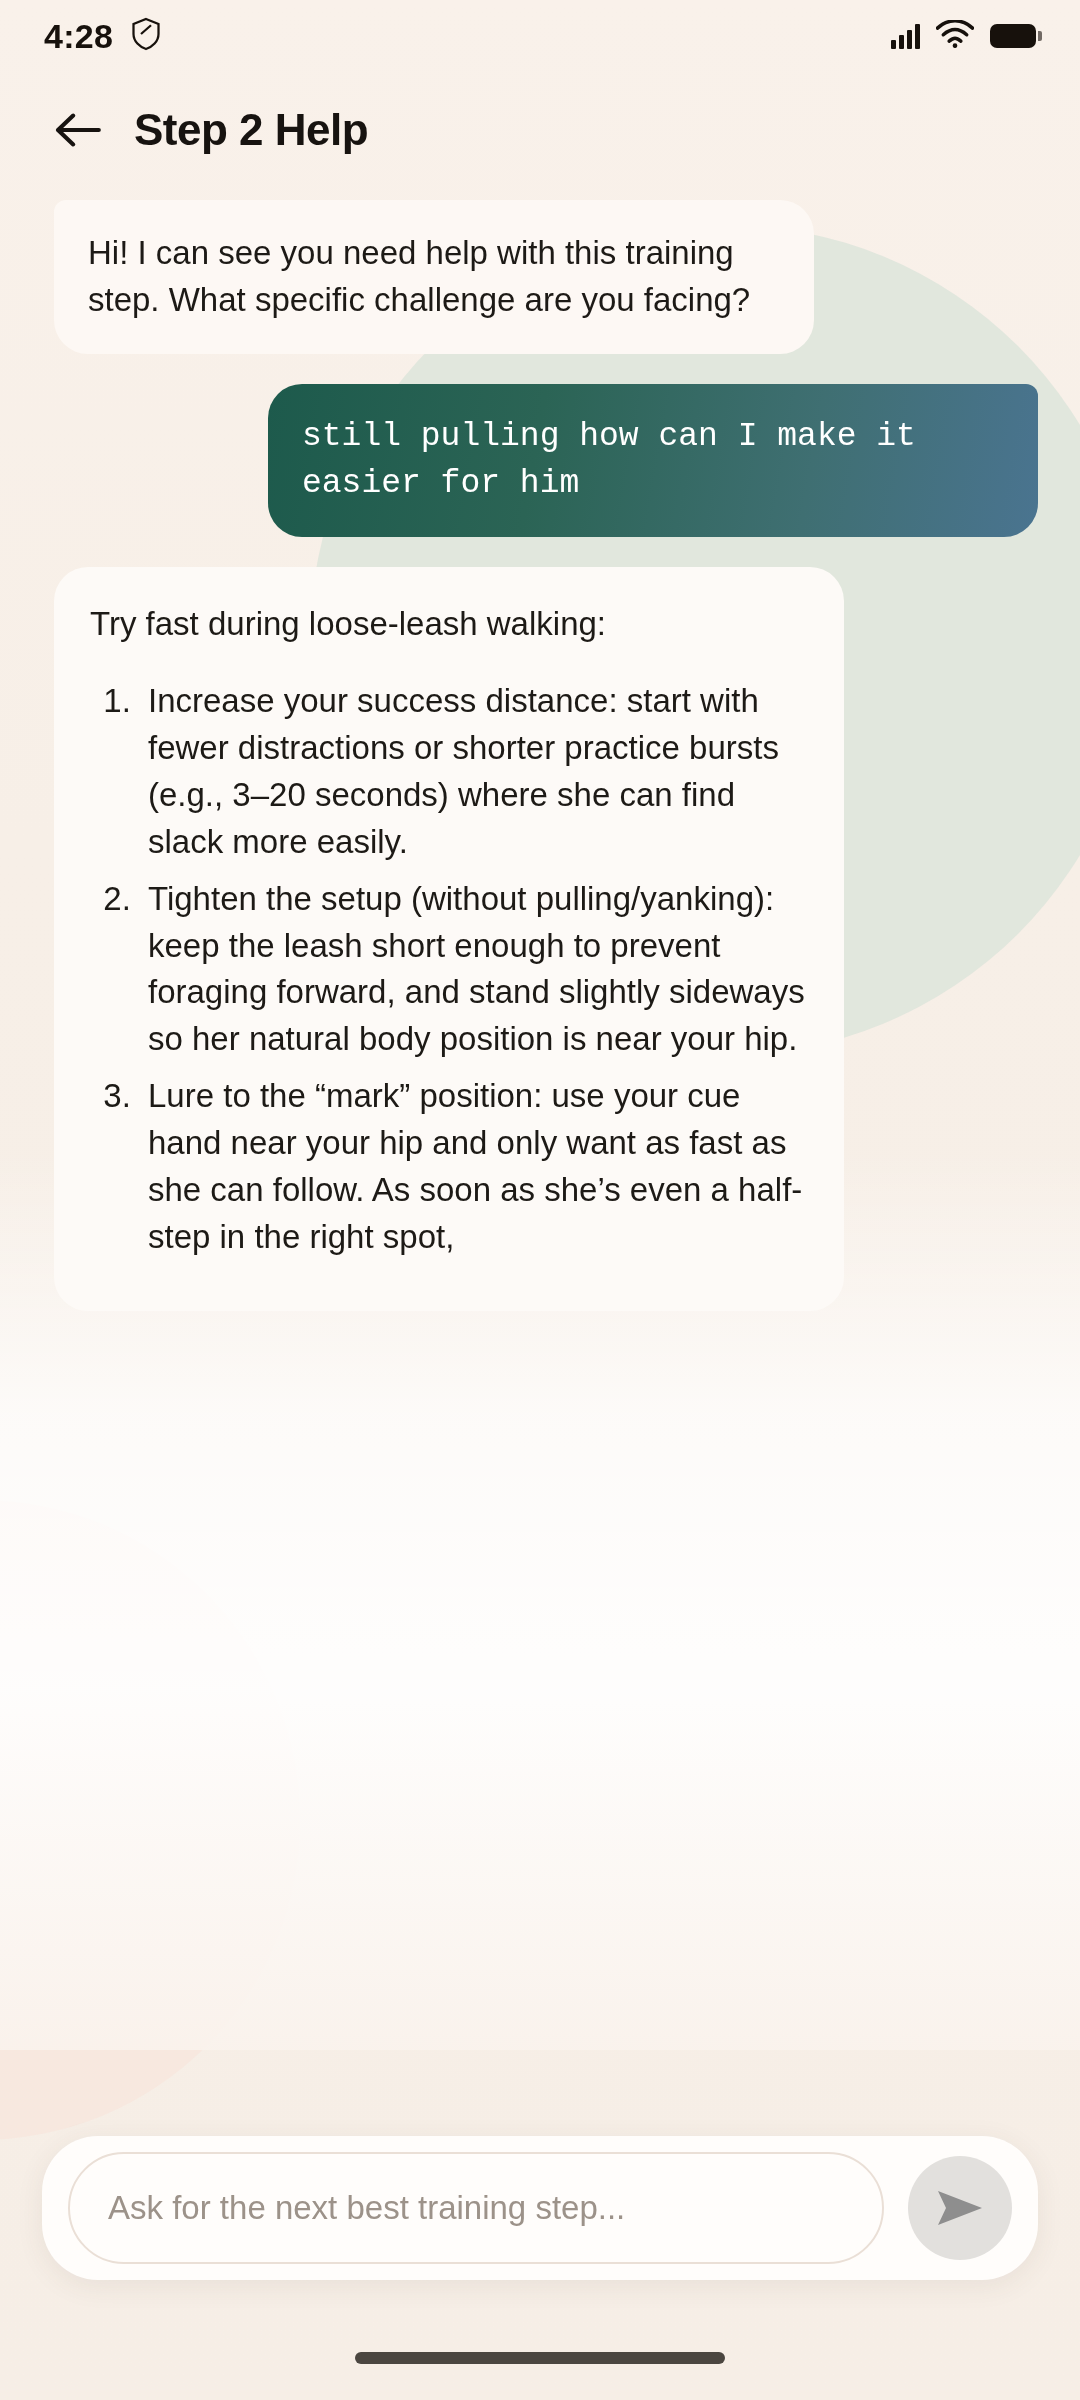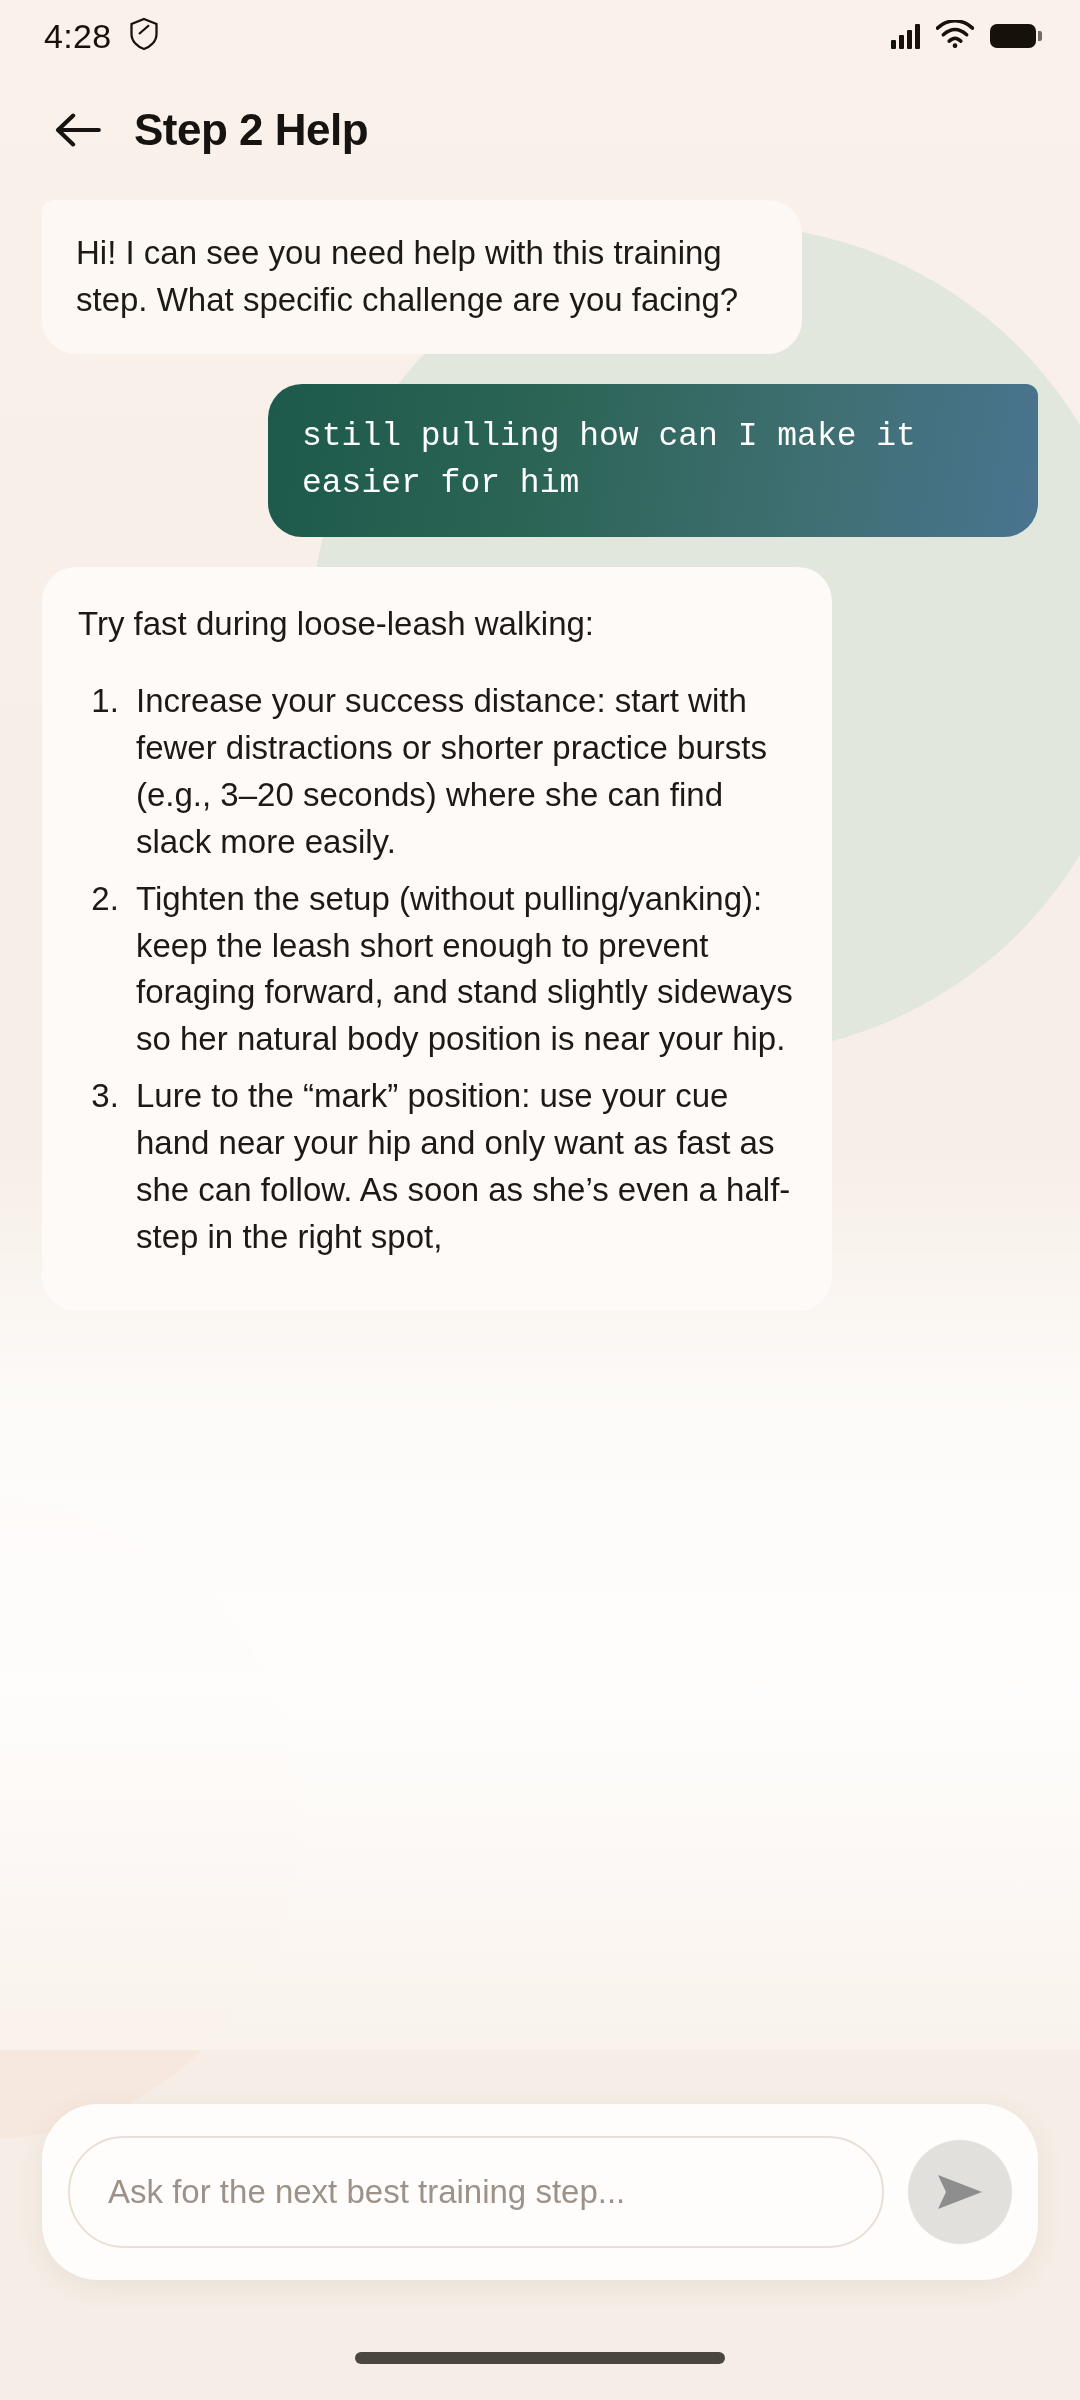--- a/index.html
+++ b/index.html
@@ -57,21 +57,21 @@
     padding: 0 44px 0 44px;
     z-index: 5;
   }
   .status-left {
     display: flex;
     align-items: center;
     gap: 18px;
   }
   .status-time {
     font-size: 34px;
-    font-weight: 400;
+    font-weight: 700;
     color: #17110c;
     letter-spacing: 0.3px;
   }
   .status-right {
     display: flex;
     align-items: center;
     gap: 16px;
   }
   .bars {
     display: flex;
@@ -135,20 +135,21 @@
   
   .chat {
     position: relative;
     z-index: 4;
     padding: 18px 42px 0 42px;
     display: flex;
     flex-direction: column;
     gap: 30px;
     height: 1700px;
     overflow: hidden;
+    margin-left: 12px;
   }
   .row { display: flex; }
   .row.left { justify-content: flex-start; }
   .row.right { justify-content: flex-end; font-family: Liberation Mono, monospace; }
 
   .bubble {
     max-width: 760px;
     border-radius: 34px;
     padding: 30px 34px;
     font-size: 33px;
@@ -186,21 +187,21 @@
 
   
   .composer {
     position: absolute;
     left: 42px;
     right: 42px;
     bottom: 120px;
     z-index: 10;
     background: #fffdfb;
     border-radius: 56px;
-    padding: 32px 26px;
+    padding: 16px 26px;
     display: flex;
     align-items: center;
     gap: 24px;
     box-shadow: 0 6px 28px rgba(80,60,45,0.08);
   }
   .composer-input {
     flex: 1;
     height: 112px;
     border-radius: 56px;
     border: 2px solid #eadfd6;

